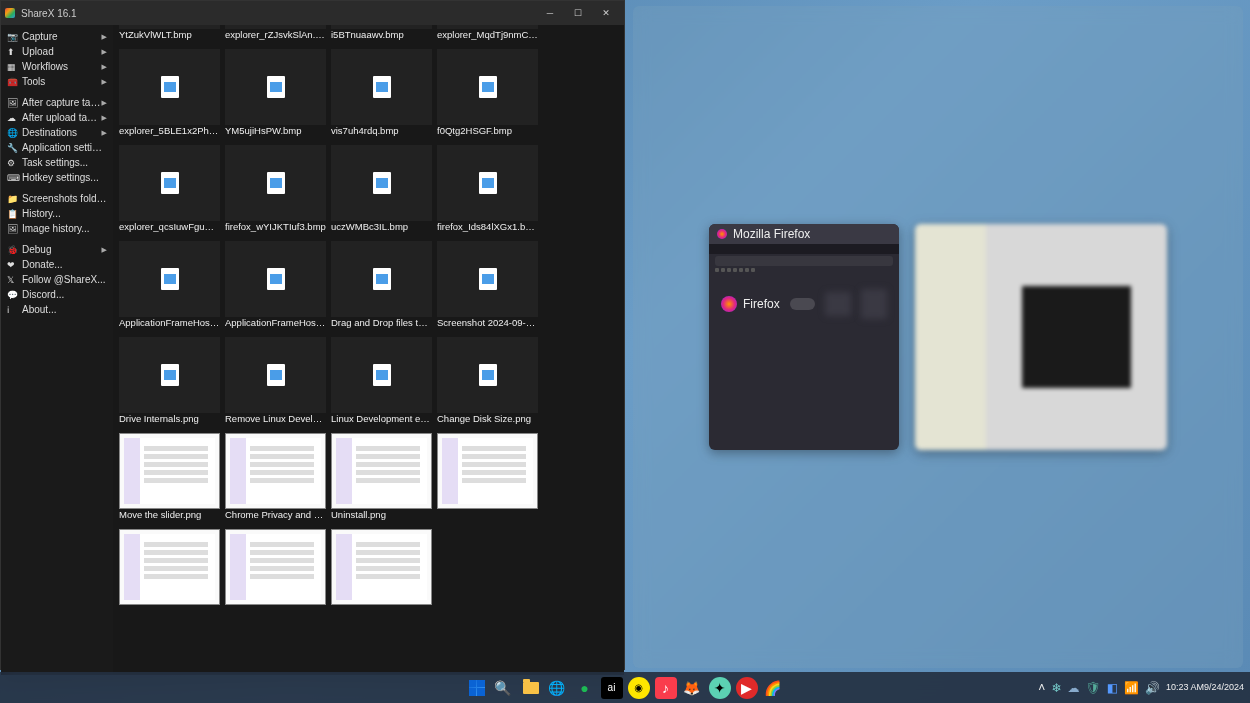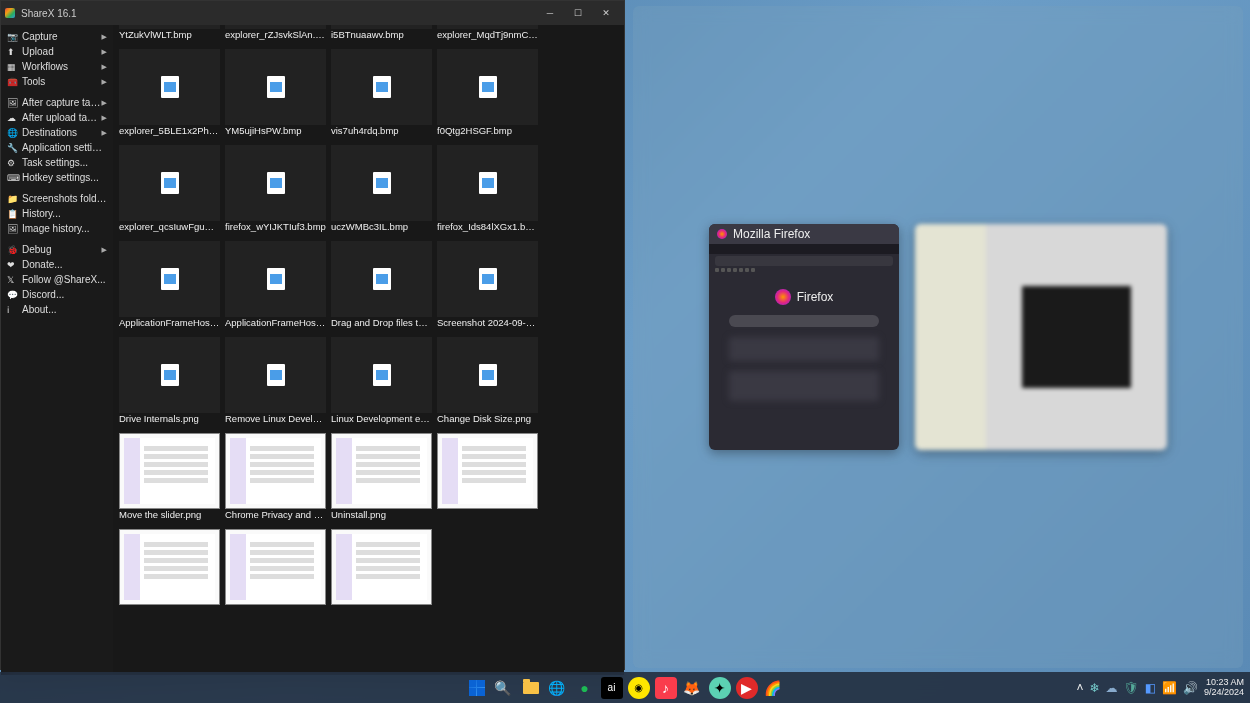--- a/index.html
+++ b/index.html
@@ -33,39 +33,39 @@
 .snap-area { position: absolute; left: 633px; top: 6px; width: 610px; height: 662px; background: rgba(120,160,190,0.35); backdrop-filter: blur(8px); border-radius: 6px; }
 .snap-thumb { position: absolute; border-radius: 6px; overflow: hidden; box-shadow: 0 3px 12px rgba(0,0,0,0.35); cursor: pointer; }
 .snap-thumb.firefox { left: 76px; top: 218px; width: 190px; height: 226px; background: #2b2a33; }
 .ff-title { display: flex; align-items: center; height: 20px; background: #3a3944; padding: 0 8px; gap: 6px; }
 .ff-title-icon { width: 10px; height: 10px; background: radial-gradient(circle,#ff9500,#e2277f,#8723eb); border-radius: 50%; }
 .ff-title-text { color: #eee; font-size: 12px; }
 .ff-tabbar { height: 10px; background: #1c1b22; }
 .ff-url { height: 10px; background: #38373f; margin: 2px 6px; border-radius: 3px; }
 .ff-tool { height: 5px; margin: 2px 6px; display: flex; gap: 2px; }
 .ff-tool span { width: 4px; height: 4px; background: #555; border-radius: 1px; }
-.ff-body { padding: 14px 12px; display: flex; flex-direction: column; align-items: center; gap: 10px; }
+.ff-body { padding: 14px 12px; display: flex; align-items: center; gap: 10px; }
 .ff-logo { display: flex; align-items: center; gap: 6px; color: #eee; font-size: 12px; }
 .ff-logo-icon { width: 16px; height: 16px; background: radial-gradient(circle,#ff9500,#e2277f,#8723eb); border-radius: 50%; }
 .ff-search { width: 90%; height: 12px; background: #4a4951; border-radius: 6px; }
 .ff-tiles { width: 90%; height: 24px; background: #3a3943; filter: blur(3px); border-radius: 3px; }
 .ff-tiles.b { height: 30px; }
 
 .snap-thumb.sharex-preview { left: 282px; top: 218px; width: 252px; height: 226px; background: #d8d8d8; filter: blur(2px); }
 .sp-body { display: flex; height: 100%; }
 .sp-side { width: 28%; background: rgba(255,255,200,0.3); }
 .sp-main { flex: 1; display: flex; align-items: center; justify-content: center; }
 .sp-dark { width: 60%; height: 45%; background: #1a1a1a; }
 
 .taskbar { position: absolute; left: 0; bottom: 0; width: 100%; height: 31px; background: rgba(30,40,55,0.85); backdrop-filter: blur(10px); display: flex; align-items: center; }
 .taskbar-center { display: flex; gap: 5px; margin: 0 auto; }
 .taskbar-item { width: 22px; height: 22px; display: flex; align-items: center; justify-content: center; border-radius: 3px; cursor: pointer; font-size: 14px; }
 .tray { position: absolute; right: 6px; display: flex; align-items: center; gap: 6px; color: #eee; font-size: 10px; }
 .tray-icon { font-size: 12px; cursor: pointer; }
-.clock { display: flex; flex-direction: column; align-items: flex-end; line-height: 1.1; font-size: 9px; cursor: pointer; }
+.clock { display: flex; flex-direction: row; align-items: flex-end; line-height: 1.1; font-size: 9px; cursor: pointer; }
 .ico-start { background: linear-gradient(135deg,#0a63d4,#3fa0f8); width:16px; height:16px; display:grid; grid-template: 1fr 1fr/1fr 1fr; gap:1px; }
 .ico-start span { background:#0a63d4; }
 .ico-folder { width:16px; height:12px; background:#f8c146; border-radius:1px; position:relative; }
 .ico-folder::before { content:''; position:absolute; top:-3px; left:0; width:7px; height:3px; background:#f8c146; border-radius:1px 1px 0 0;}
 </style>
 </head>
 <body>
 
 <div class="sharex-window">
   <div class="titlebar">

